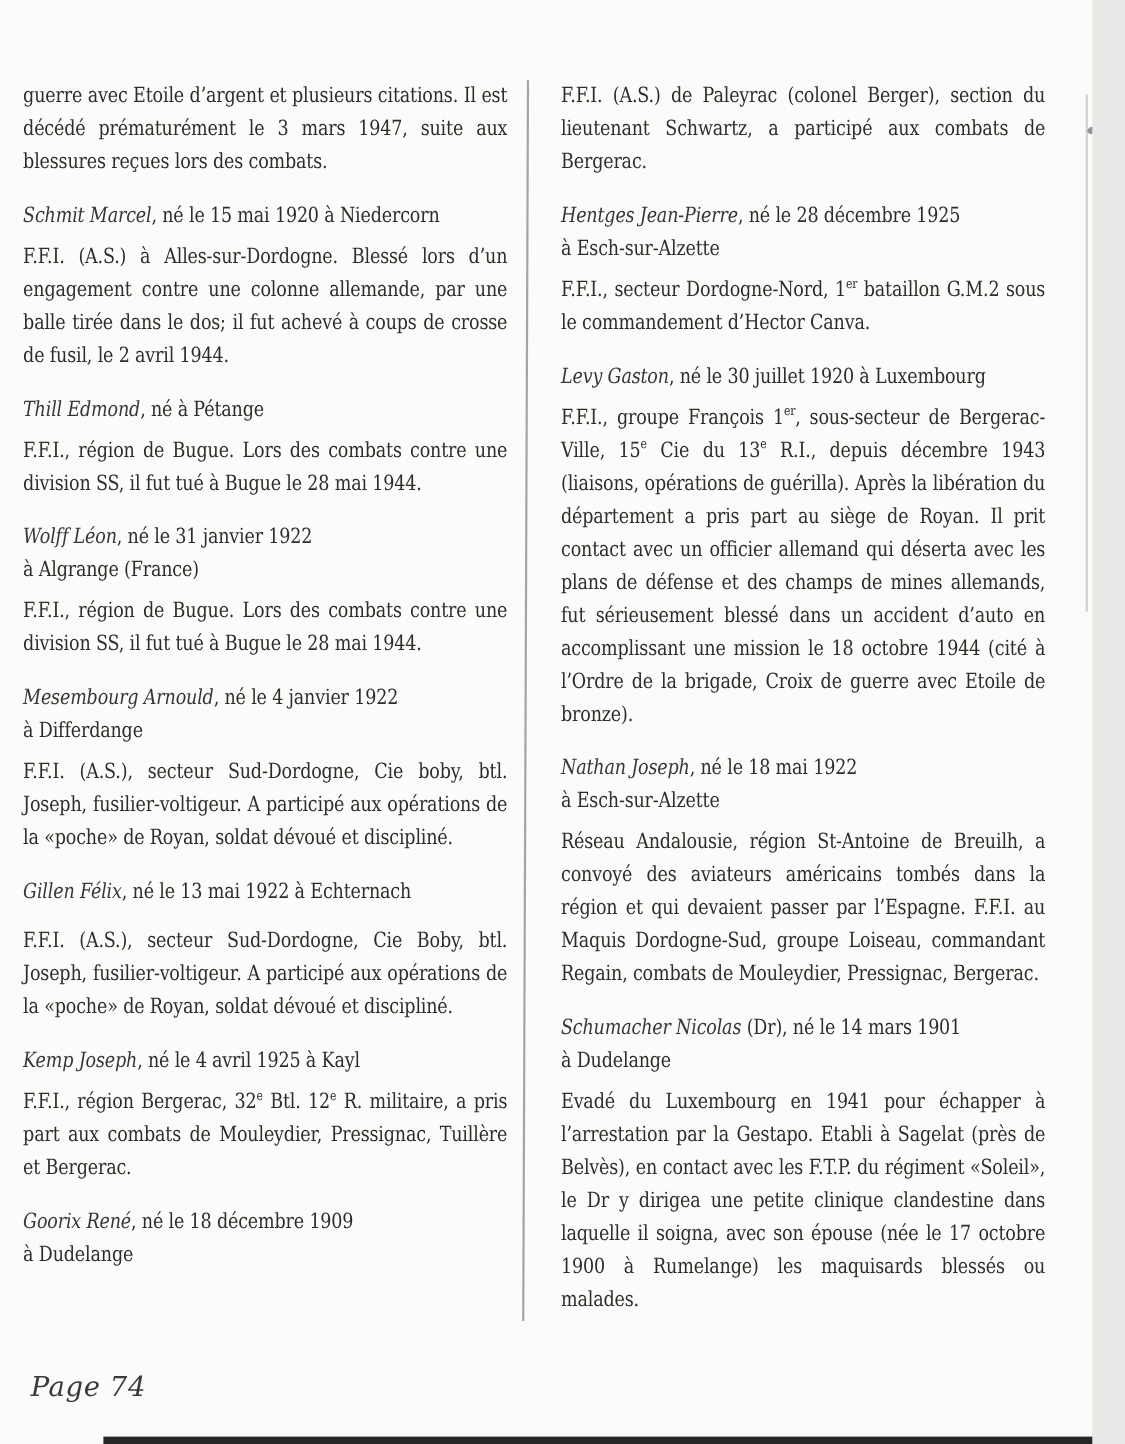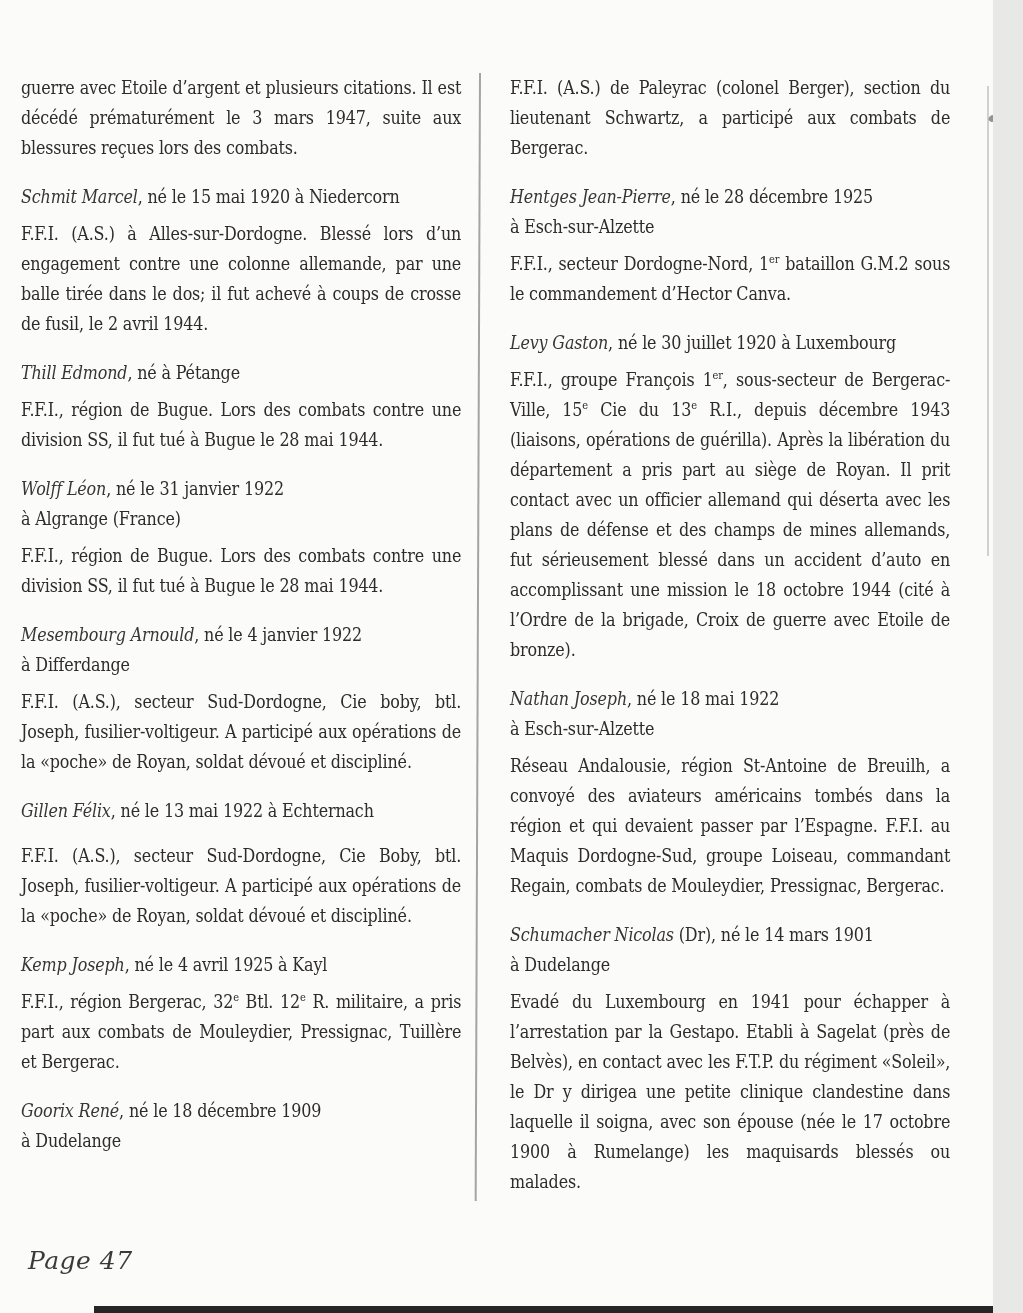--- a/index.html
+++ b/index.html
@@ -115,16 +115,16 @@
       <p class="body">Réseau Andalousie, région St-Antoine de Breuilh, a convoyé des aviateurs américains tombés dans la région et qui devaient passer par l’Espagne. F.F.I. au Maquis Dordogne-Sud, groupe Loiseau, commandant Regain, combats de Mouleydier, Pressignac, Bergerac.</p>
     </div>
 
     <div class="entry">
       <p class="heading"><span class="name">Schumacher Nicolas</span><span class="rest"> (Dr), né le 14 mars 1901
 à Dudelange</span></p>
       <p class="body">Evadé du Luxembourg en 1941 pour échapper à l’arrestation par la Gestapo. Etabli à Sagelat (près de Belvès), en contact avec les F.T.P. du régiment «Soleil», le Dr y dirigea une petite clinique clandestine dans laquelle il soigna, avec son épouse (née le 17 octobre 1900 à Rumelange) les maquisards blessés ou malades.</p>
     </div>
   </div>
 
-  <div class="footer">Page 47</div>
+  <div class="footer">Page 74</div>
   <div class="bottom-bar"></div>
 
 </div>
 
 </body></html>

